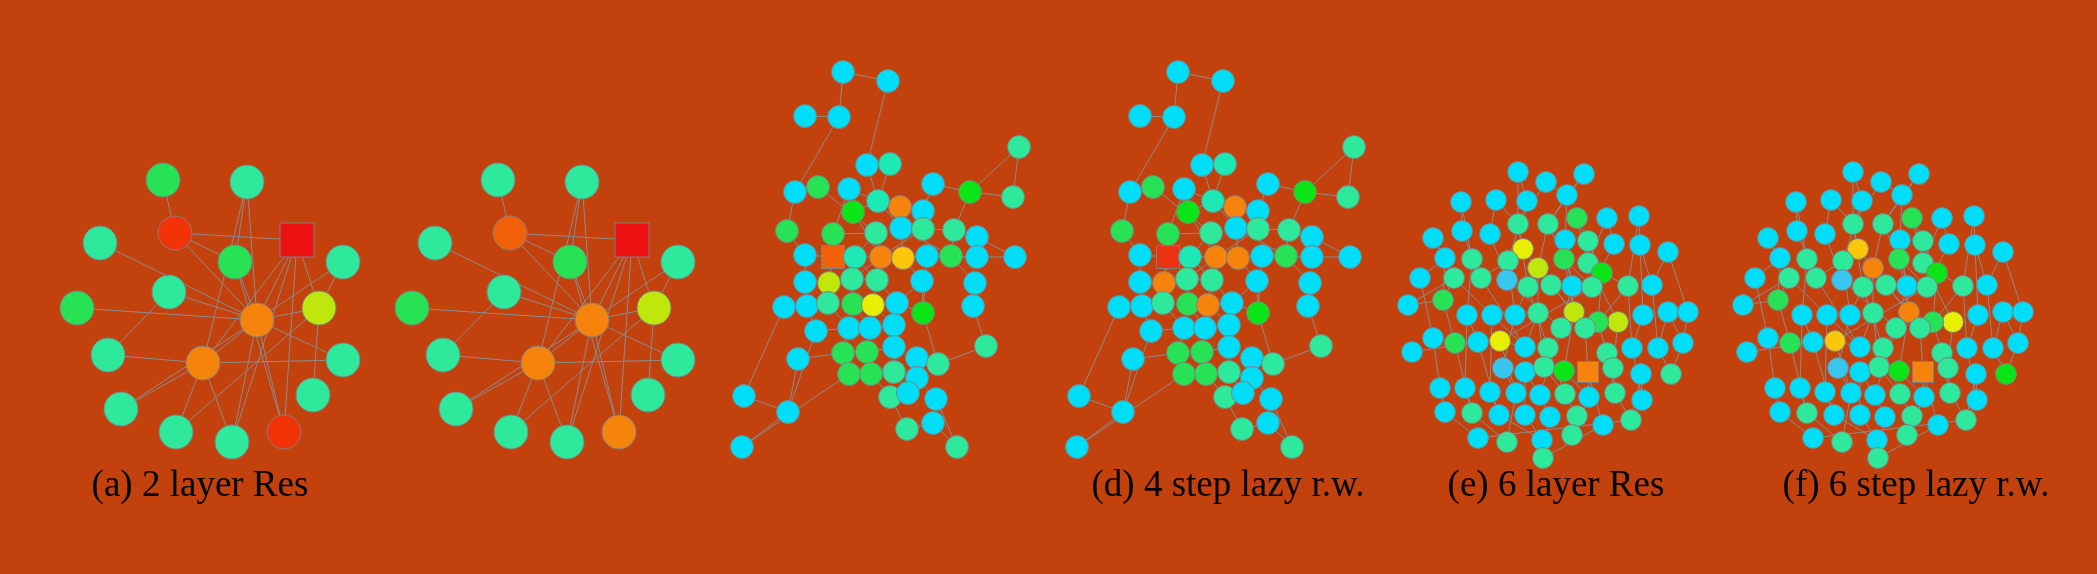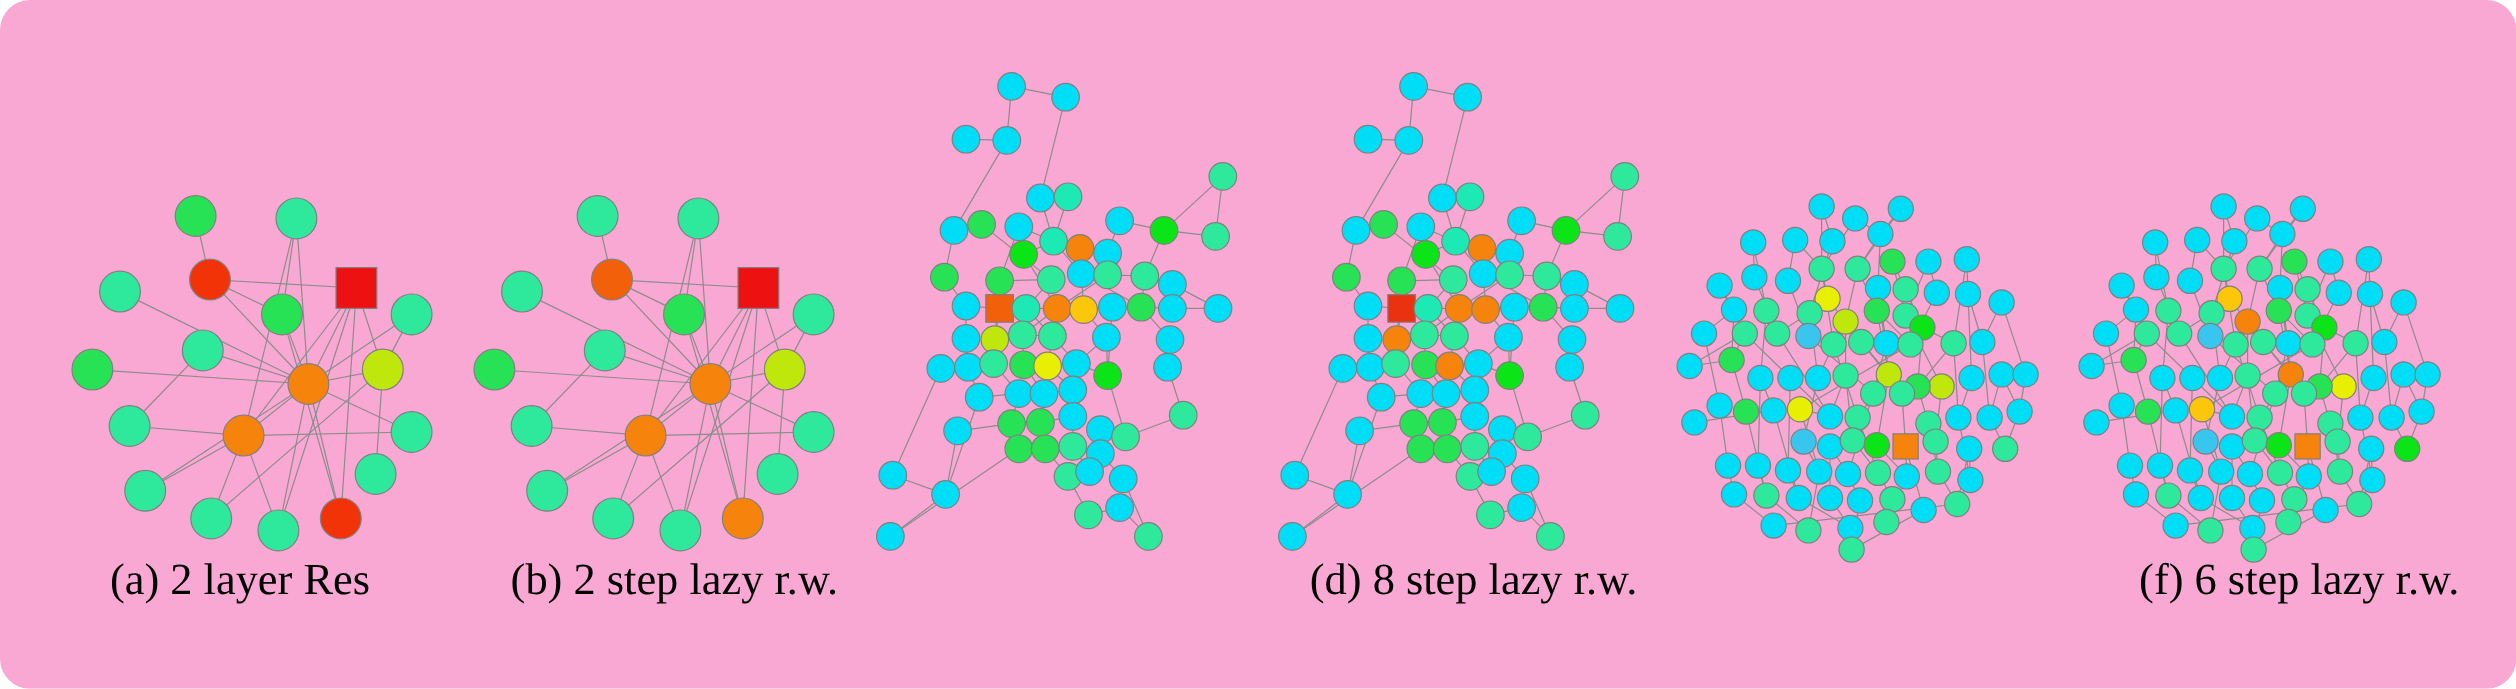--- a/index.html
+++ b/index.html
@@ -1,17 +1,17 @@
 <!DOCTYPE html>
 <html><head>
 <meta charset="utf-8">
 <style>
   html,body{margin:0;padding:0;background:#ffffff;}
-  .stage{position:relative;width:2097px;height:574px;background:#f9a8d4;overflow:hidden;
-         font-family:"Liberation Serif", serif;border-radius:25px;}
+  .stage{position:relative;width:2097px;height:574px;background:#c2410c;overflow:hidden;
+         font-family:"Liberation Serif", serif;}
   .stage svg{position:absolute;left:0;top:0;}
   .cap{position:absolute;top:462px;width:420px;text-align:center;font-size:37px;
        color:#000;white-space:nowrap;font-family:"Liberation Serif", serif;}
   .cap-a{left:-10px;}
   .cap-b{left:352px;}
   .cap-c{left:670px;}
   .cap-d{left:1018px;}
   .cap-e{left:1346px;}
   .cap-f{left:1706px;}
 </style>
@@ -921,16 +921,16 @@
         <circle cx="1813" cy="438" r="10.5" fill="#00ddf7" stroke="#808080" stroke-width="1"></circle>
         <circle cx="1842" cy="442" r="10.5" fill="#2ee89b" stroke="#808080" stroke-width="1"></circle>
         <circle cx="1877" cy="440" r="10.5" fill="#00ddf7" stroke="#808080" stroke-width="1"></circle>
         <circle cx="1907" cy="435" r="10.5" fill="#2ee89b" stroke="#808080" stroke-width="1"></circle>
         <circle cx="1878" cy="458" r="10.5" fill="#2ee89b" stroke="#808080" stroke-width="1"></circle>
         <circle cx="1743" cy="305" r="10.5" fill="#00ddf7" stroke="#808080" stroke-width="1"></circle>
         <circle cx="1747" cy="352" r="10.5" fill="#00ddf7" stroke="#808080" stroke-width="1"></circle>
       </g>
     </svg>
   <div class="cap cap-a">(a) 2 layer Res</div>
-  <div class="cap cap-b">(b) 2 step lazy r.w.</div>
-  <div class="cap cap-d">(d) 8 step lazy r.w.</div>
+  <div class="cap cap-d">(d) 4 step lazy r.w.</div>
+  <div class="cap cap-e">(e) 6 layer Res</div>
   <div class="cap cap-f">(f) 6 step lazy r.w.</div>
 </div>
 
 </body></html>

